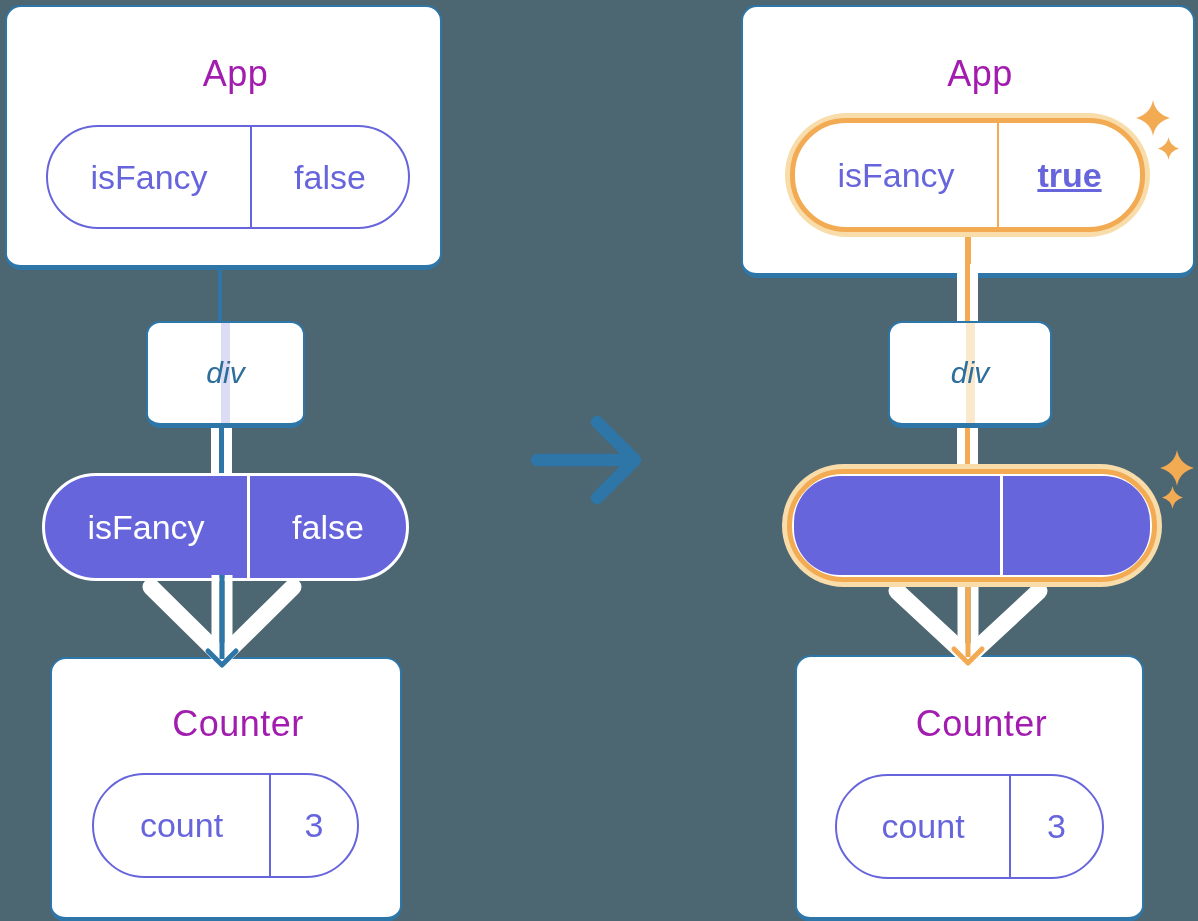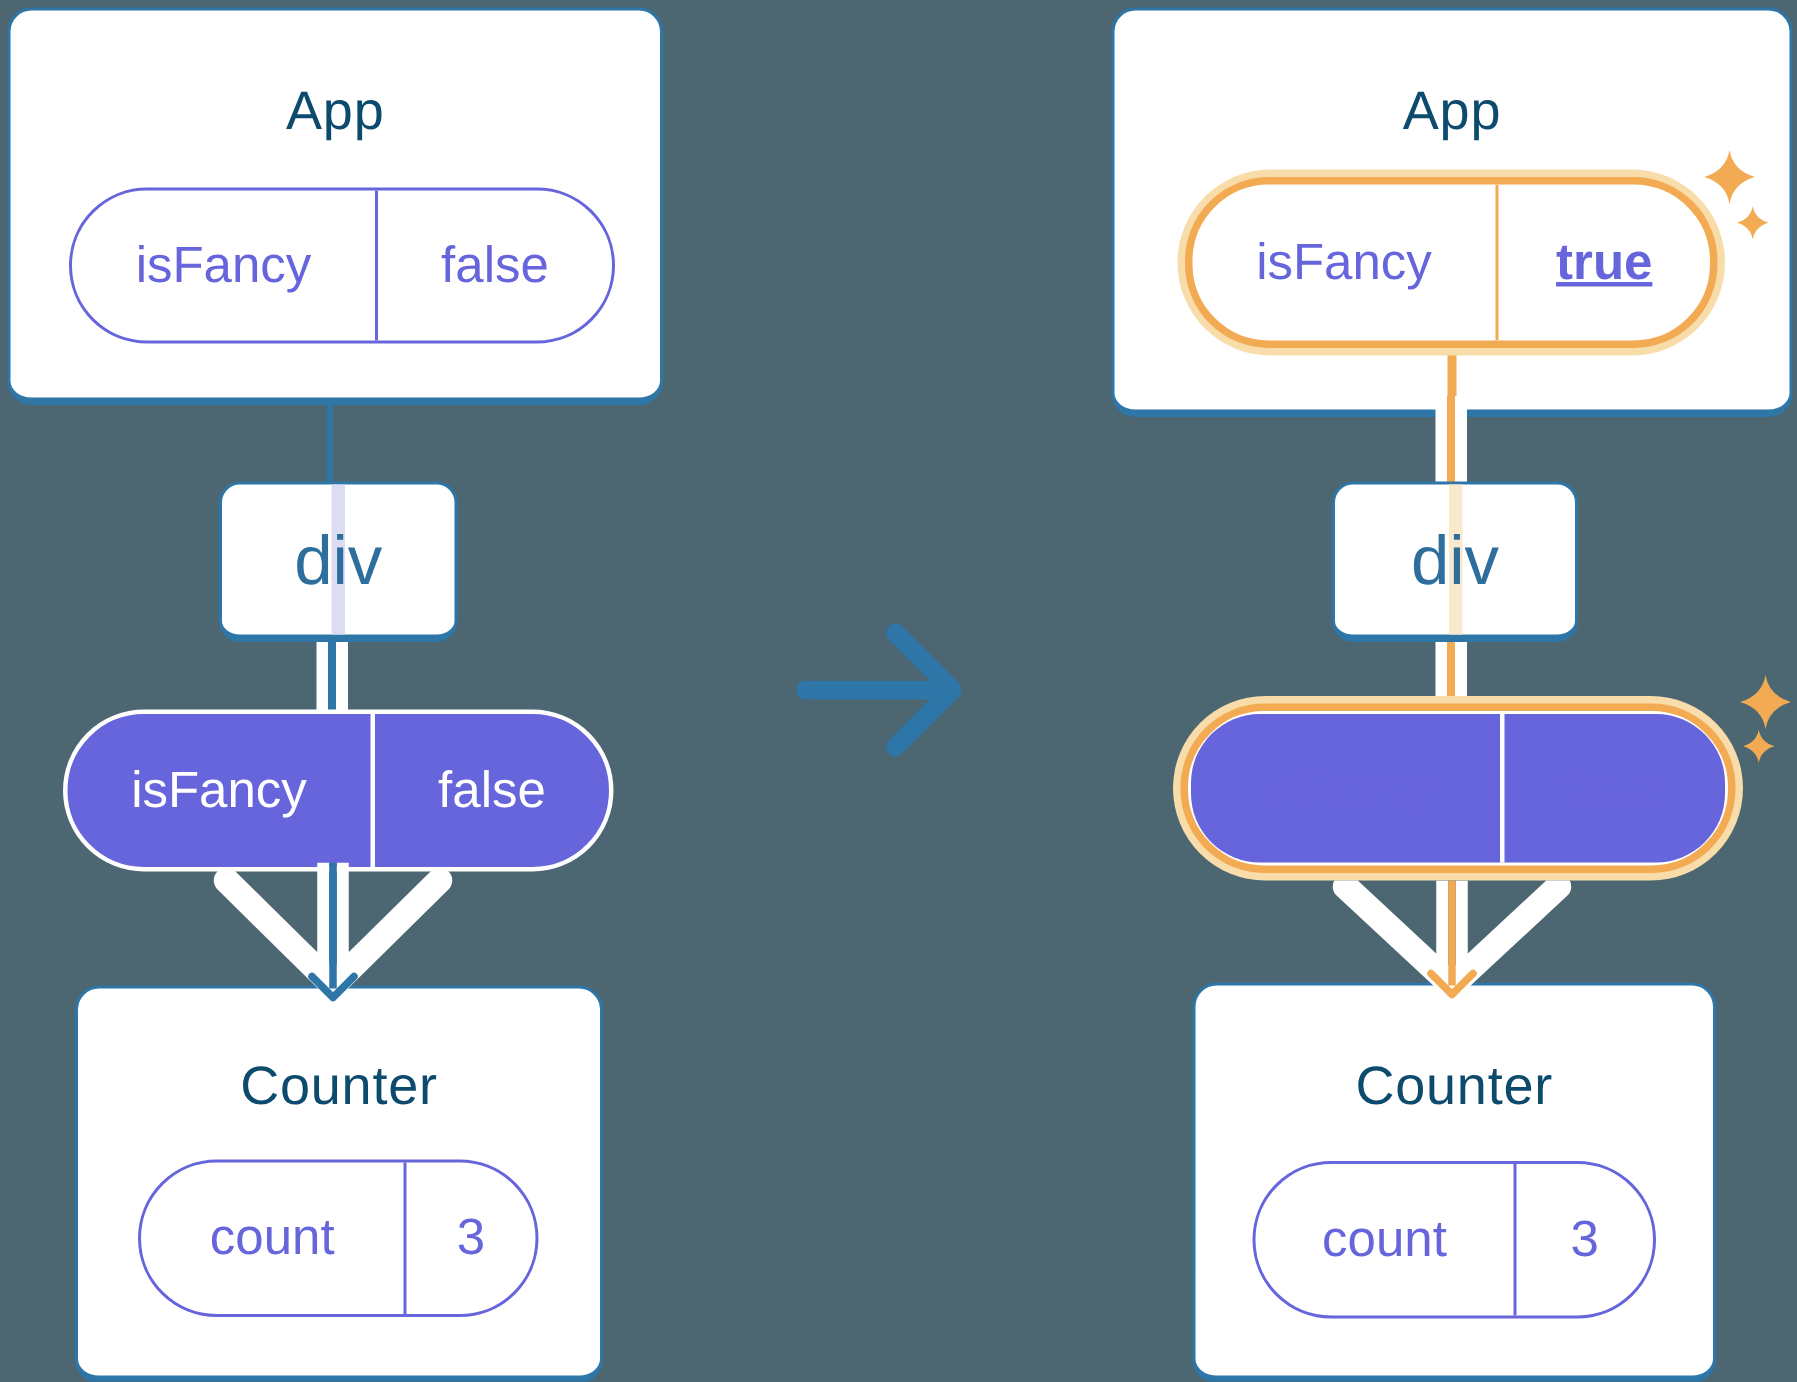--- a/index.html
+++ b/index.html
@@ -3,22 +3,22 @@
 <meta charset="utf-8">
 <style>
   html,body{margin:0;padding:0;}
   body{width:1198px;height:921px;position:relative;overflow:hidden;
        background:#4C6672;font-family:"Liberation Sans",sans-serif;}
   .abs{position:absolute;}
 
   
   .card{position:absolute;background:#fff;border:2px solid #2E76A8;
         border-bottom-width:5px;border-radius:16px;z-index:2;}
-  .card-title{width:100%;text-align:center;font-size:36px;color:#0c4a6e;
-              letter-spacing:.5px;}
+  .card-title{width:100%;text-align:center;font-size:36px;color:#a21caf;
+              letter-spacing:.5px;padding-left:12px;}
 
   
   .pill{position:absolute;display:flex;align-items:stretch;font-size:34px;}
   .pill .cell{display:flex;align-items:center;justify-content:center;}
   .pill-outline{border:2.5px solid #6765DC;border-radius:54px;color:#6765DC;background:#fff;}
   .pill-outline .cell.val{border-left:2.5px solid #6765DC;flex:1;}
   .pill-solid{background:#6765DC;border:3px solid #fff;border-radius:54px;color:#fff;z-index:2;}
   .pill-solid .cell.val{border-left:3px solid #fff;flex:1;}
 
   
@@ -37,21 +37,21 @@
   .edge{position:absolute;background:#2E76A8;z-index:1;}
   .tri-blue{position:absolute;width:21px;z-index:1;
     background:linear-gradient(90deg,#fff 0 8px,#2E76A8 8px 13px,#fff 13px 21px);}
   .tri-orange{position:absolute;width:21px;z-index:1;
     background:linear-gradient(90deg,#fff 0 8px,#F2AB53 8px 13px,#fff 13px 21px);}
   .tri-above{z-index:2;}
   .through{position:absolute;top:0;bottom:0;width:9px;left:calc(50% - 4.5px);}
   .through.lav{background:#DCDCF4;}
   .through.pale{background:#FBE9CE;}
   .divbox{display:flex;align-items:center;justify-content:center;
-          font-size:46px;color:#2D6E9C;}
+          font-size:30px;color:#2D6E9C;font-style:italic;}
   .divbox span{position:relative;}
   .connector{position:absolute;z-index:3;}
   .sparkle{position:absolute;z-index:4;}
 </style>
 </head>
 <body>
 
 <div>
 
   <div class="edge" style="left:218px;top:260px;width:4px;height:66px;"></div>

